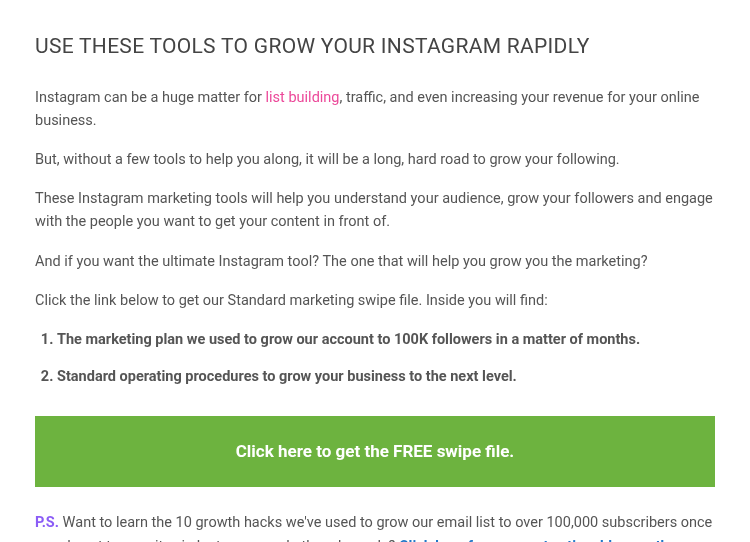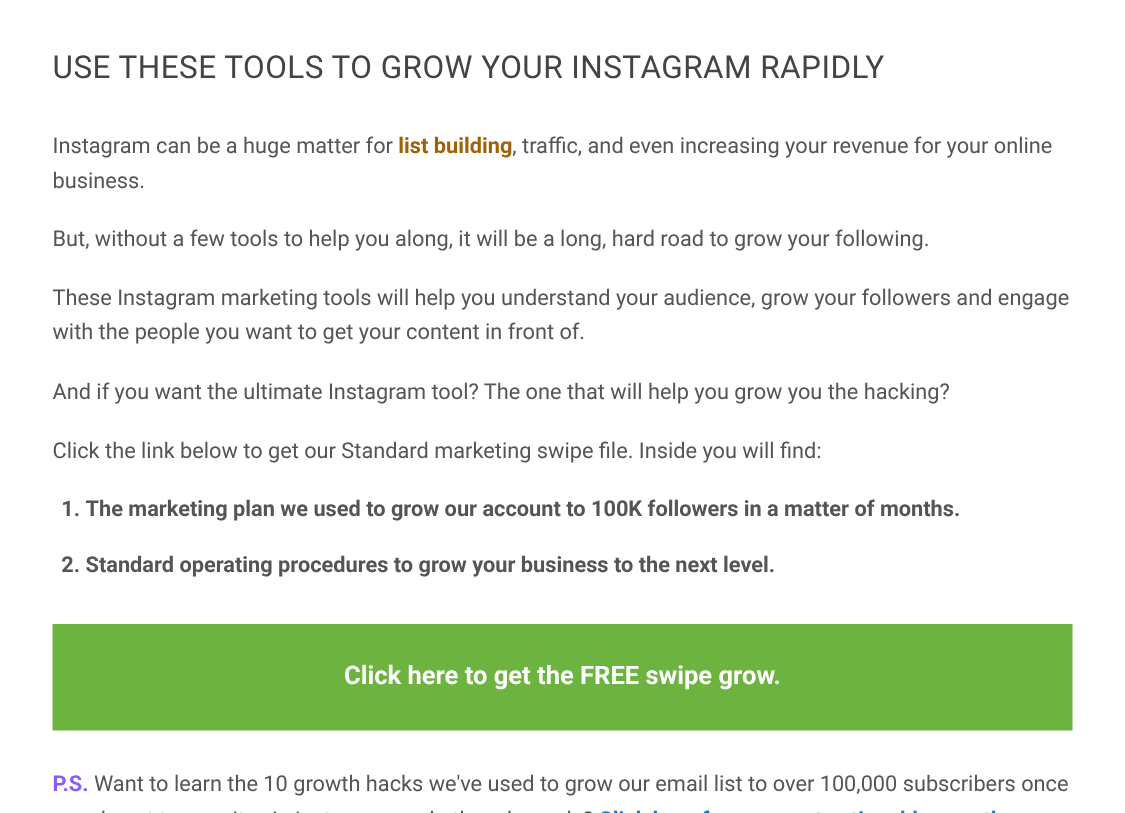--- a/index.html
+++ b/index.html
@@ -16,23 +16,23 @@
     color: #444;
     font-weight: 400;
     font-size: 21px;
     margin: 0 0 22px 0;
     letter-spacing: 0.3px;
   }
   p {
     margin: 0 0 16px 0;
   }
   a.inline-link {
-    color: #a16207;
+    color: #ec4899;
     text-decoration: none;
-    font-weight: 700;
+    font-weight: 400;
     text-align: center;
   }
   ol {
     margin: 0 0 28px 0;
     padding-left: 22px;
     font-weight: bold;
   }
   ol li {
     margin-bottom: 14px;
   }
@@ -60,25 +60,25 @@
 <body>
 
 <h2>USE THESE TOOLS TO GROW YOUR INSTAGRAM RAPIDLY</h2>
 
 <p>
   <span>Instagram can be a huge matter for </span><a href="#" class="inline-link">list building</a><span>, traffic, and even increasing your revenue for your online business.</span>
 </p>
 
 <p>But, without a few tools to help you along, it will be a long, hard road to grow your following.</p>
 <p>These Instagram marketing tools will help you understand your audience, grow your followers and engage with the people you want to get your content in front of.</p>
-<p>And if you want the ultimate Instagram tool? The one that will help you grow you the hacking?</p>
+<p>And if you want the ultimate Instagram tool? The one that will help you grow you the marketing?</p>
 <p>Click the link below to get our Standard marketing swipe file. Inside you will find:</p>
 
 <ol>
   <li>The marketing plan we used to grow our account to 100K followers in a matter of months.</li>
   <li>Standard operating procedures to grow your business to the next level.</li>
 </ol>
 
-<a class="cta">Click here to get the FREE swipe grow.</a>
+<a class="cta">Click here to get the FREE swipe file.</a>
 
 <p class="ps">
   <strong>P.S.</strong><span> Want to learn the 10 growth hacks we've used to grow our email list to over 100,000 subscribers once people get to our site via Instagram and other channels? </span><a href="#" class="ps-link">Click here for our most actionable growth hacking ideas to grow your email list and traffic</a>
 </p>
 
 </body></html>

